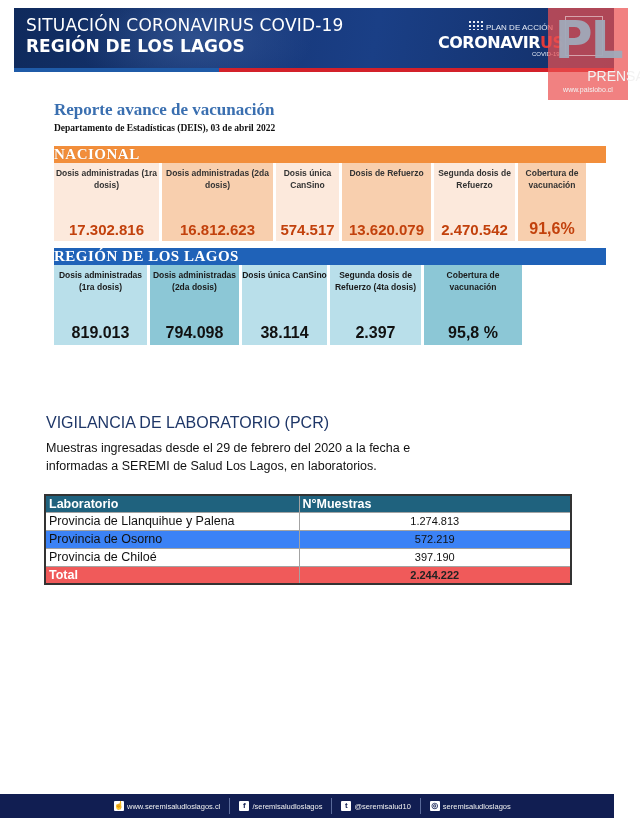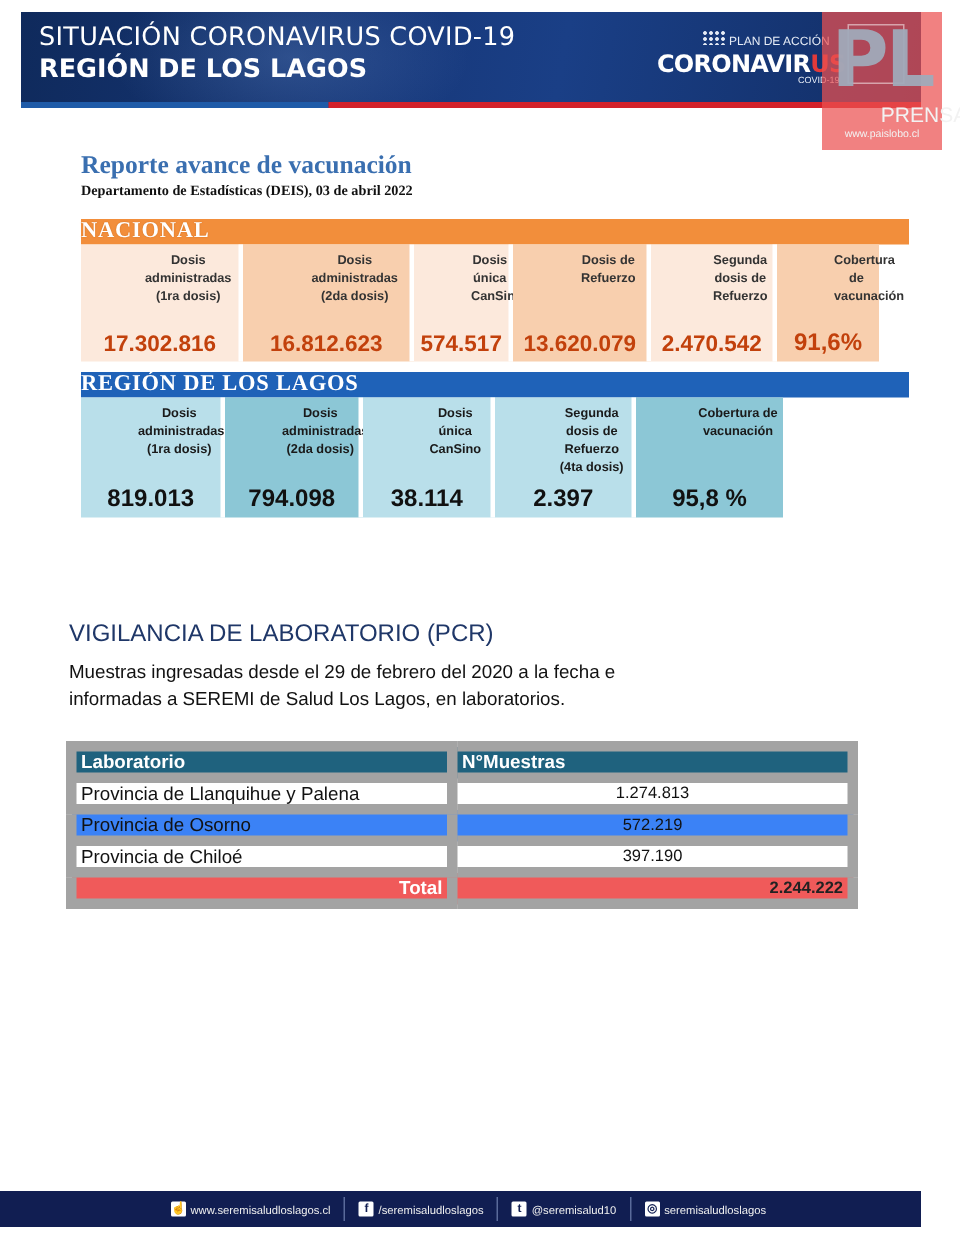--- a/index.html
+++ b/index.html
@@ -59,21 +59,21 @@
     font-weight: bold; font-size: 9.5px; color: #111;
   }
 
   
   .panel { position: absolute; left: 54px; width: 552px; }
   .panel-head {
     height: 17px; text-align: left; font-family: "Liberation Serif", serif; font-weight: bold;
     font-size: 15px; line-height: 17px; color: #fff; letter-spacing: 0.5px;
   }
   .cells { display: flex; }
-  .cell { position: relative; border-right: 3px solid #fff; text-align: center; padding-left: 38px; }
+  .cell { position: relative; border-right: 3px solid #fff; text-align: center; }
   .cell:last-child { border-right: none; }
   .cell-label { font-size: 8.5px; font-weight: bold; line-height: 12px; padding-top: 4px; }
   .cell-value { position: absolute; left: 0; right: 0; bottom: 3px; font-weight: bold; }
 
   .nac { top: 146px; }
   .nac .panel-head { background: #f28e3b; text-shadow: 0 0 1px #c96a1e; }
   .nac .cells { height: 78px; }
   .nac .cell-label { color: #333; }
   .nac .cell-value { color: #c2410c; font-size: 15px; }
   .nac .c-light { background: #fce9dc; }
@@ -88,25 +88,25 @@
   .reg .c-dark { background: #8cc7d6; }
 
   
   .pcr-title { position: absolute; left: 46px; top: 414px; font-size: 16px; font-weight: normal; color: #1f3768; }
   .pcr-desc { position: absolute; left: 46px; top: 439px; font-size: 12.5px; line-height: 18px; color: #111; width: 420px; }
 
   .lab-table {
     position: absolute; left: 44px; top: 494px; width: 528px; border-collapse: collapse;
     border: 2px solid #333;
   }
-  .lab-table td, .lab-table th { border: 7px solid #a3a3a3; height: 18px; padding: 0 3px; font-size: 12.5px; margin-left: 26px; }
+  .lab-table td, .lab-table th { border: 1px solid #a3a3a3; height: 18px; padding: 0 3px; font-size: 12.5px; margin-left: 26px; }
   .lab-table th { background: #1f627e; color: #fff; text-align: left; font-weight: bold; height: 17px; }
   .lab-table td.num { text-align: center; font-size: 11px; }
   .lab-table tr.alt td { background: #3b82f6; }
-  .lab-table tr.total td { background: #f05a5a; color: #fff; font-weight: bold; text-align: right; }
+  .lab-table tr.total td { background: #f05a5a; color: #fff; font-weight: bold; }
   .lab-table tr.total td.num { color: #222; }
 
   
   .footer {
     position: absolute; left: 0; top: 794px; width: 614px; height: 24px; background: #111e52;
     display: flex; align-items: center; justify-content: flex-start; padding-left: 105px;
   }
   .f-item { display: flex; align-items: center; color: #f0f0f0; font-size: 7.5px; padding: 0 9px; border-right: 1px solid #5a6a9a; height: 16px; }
   .f-item:last-child { border-right: none; }
   .f-icon { width: 10px; height: 10px; background: #fff; color: #111e52; font-size: 8px; font-weight: bold;

